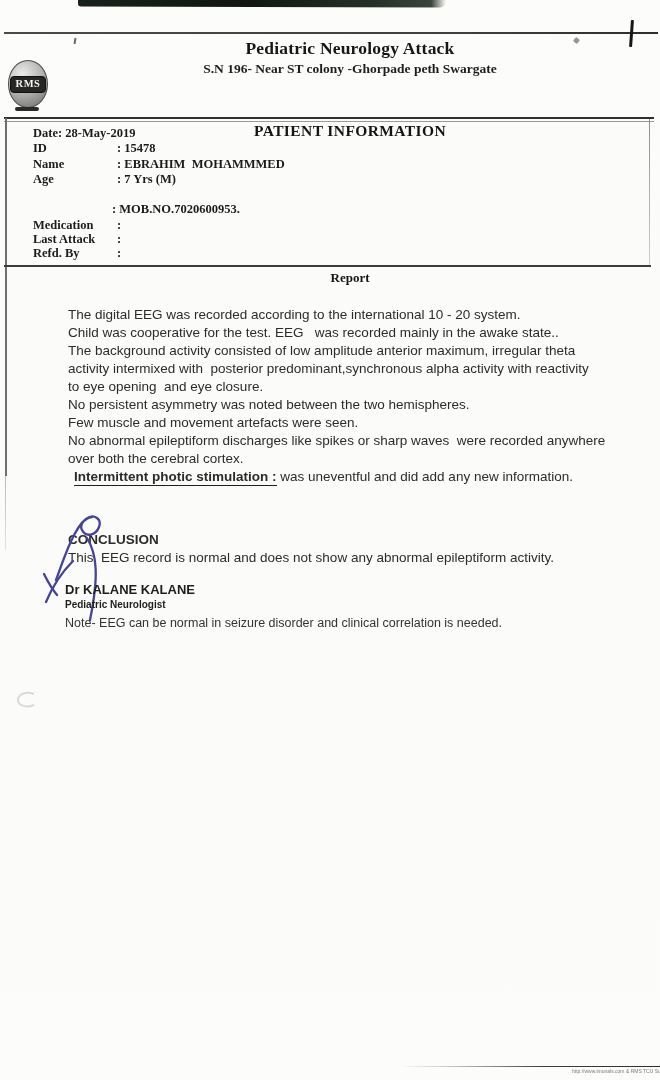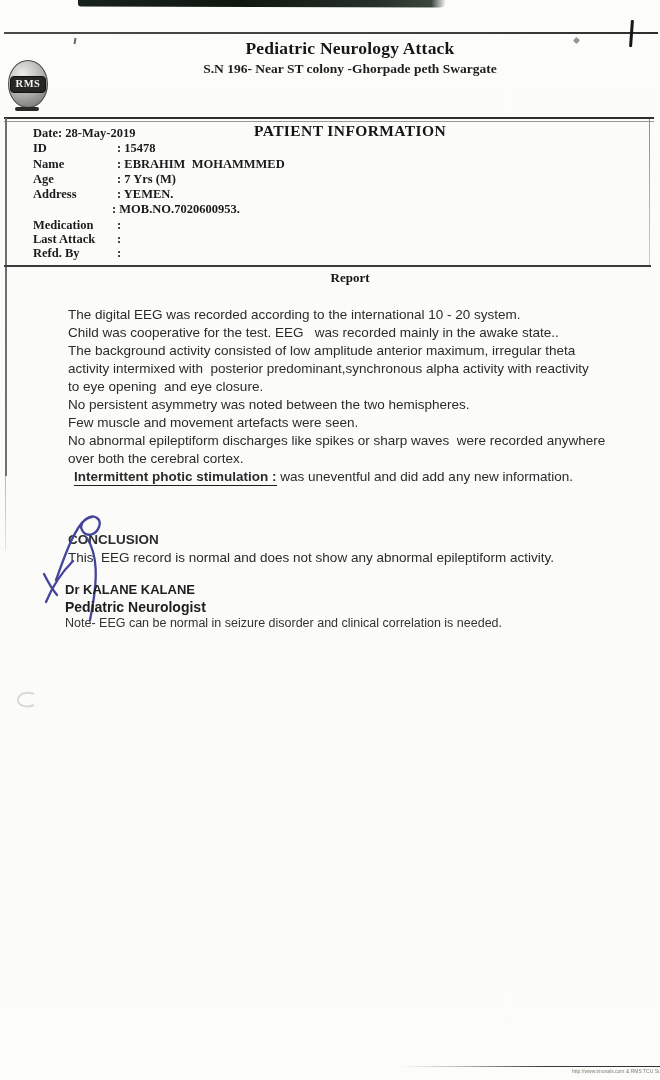--- a/index.html
+++ b/index.html
@@ -47,21 +47,21 @@
   
   .report-title{position:absolute;left:40px;top:270px;width:620px;text-align:center;
     font-family:"Liberation Serif",serif;font-weight:bold;font-size:13px;color:#161616;}
   .report-body{position:absolute;left:68px;top:306px;width:557px;font-size:13.5px;line-height:18px;color:#2b2b2b;}
   .rline{white-space:pre-wrap;min-height:18px;}
   .photic-b{font-weight:bold;border-bottom:1.6px solid #1f1f1f;padding-bottom:.5px;margin-left:6px;}
   .bold{font-weight:bold;margin-top:45px;}
   
   .signature{position:absolute;left:42px;top:514px;}
   .doc-name{position:absolute;left:65px;top:582px;font-weight:bold;font-size:13px;color:#1e1e1e;}
-  .doc-title{position:absolute;left:65px;top:599px;font-weight:bold;font-size:14px;color:#1e1e1e;}
+  .doc-title{position:absolute;left:65px;top:599px;font-weight:bold;font-size:10px;color:#1e1e1e;}
   .doc-note{position:absolute;left:65px;top:616px;font-size:12.5px;color:#333333;}
   
   .faint-c{position:absolute;left:14px;top:690px;}
   .footer-line{position:absolute;left:400px;top:1066px;width:260px;height:1.4px;
     background:linear-gradient(90deg,rgba(70,70,70,0) 0%,rgba(70,70,70,.35) 22%,#3d3d3d 55%,#2f2f2f 100%);}
   .fine-print{position:absolute;left:572px;top:1068px;width:88px;font-size:5px;line-height:6px;
     color:#76836f;filter:blur(.35px);white-space:nowrap;overflow:hidden;}
 </style>
 </head>
 <body>
@@ -95,24 +95,20 @@
     <span class="plabel">ID</span>
     <span class="pvalue">: 15478</span>
   </div>
   <div class="prow" style="top:157px">
     <span class="plabel">Name</span>
     <span class="pvalue">: EBRAHIM  MOHAMMMED</span>
   </div>
   <div class="prow" style="top:172px">
     <span class="plabel">Age</span>
     <span class="pvalue">: 7 Yrs (M)</span>
-  </div>
-  <div class="prow" style="top:187px">
-    <span class="plabel">Address</span>
-    <span class="pvalue">: YEMEN.</span>
   </div>
   <div class="prow" style="top:202px">
     <span class="plabel"></span>
     <span class="pvalue" style="left:79px">: MOB.NO.7020600953.</span>
   </div>
   <div class="prow" style="top:218px">
     <span class="plabel">Medication</span>
     <span class="pvalue">:</span>
   </div>
   <div class="prow" style="top:232px">

